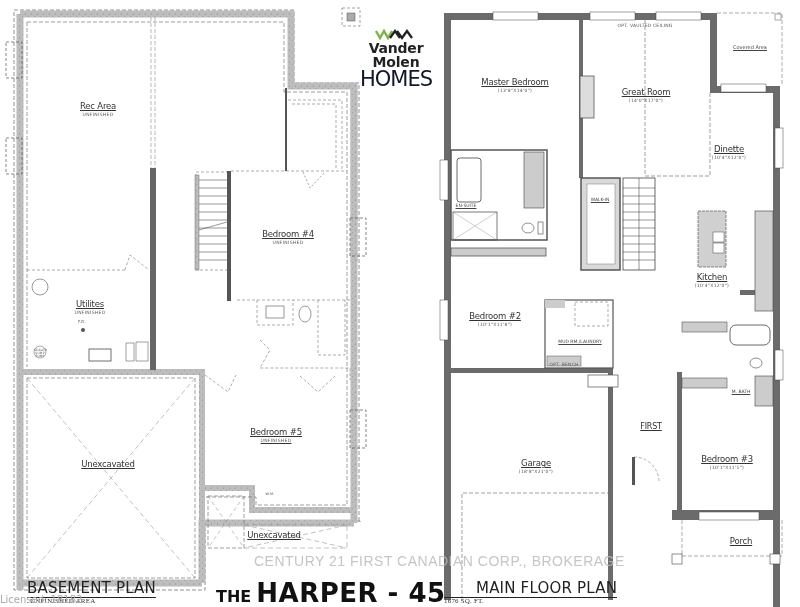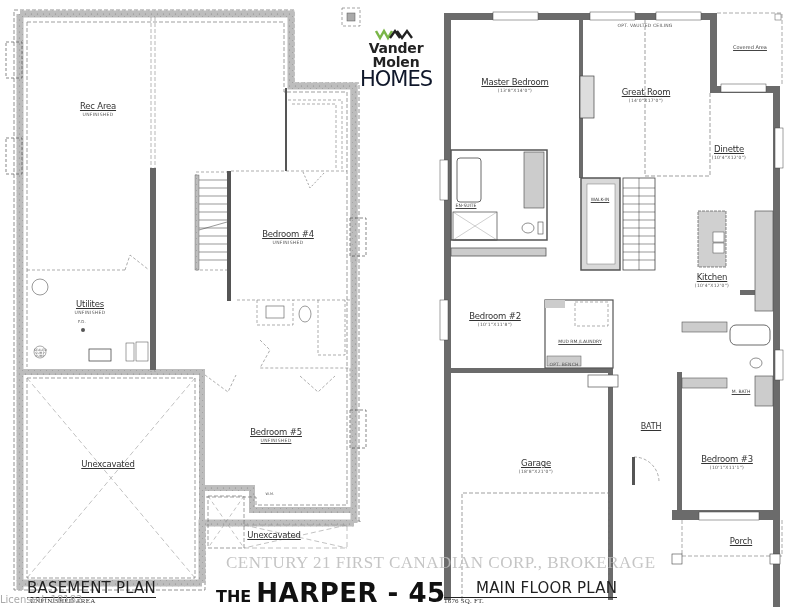--- a/index.html
+++ b/index.html
@@ -11,21 +11,21 @@
   .tiny { font-size:4.5px; color:#444; text-decoration:underline; }
   .note { font-size:5px; color:#555; letter-spacing:0.2px; }
   .plan-title { position:absolute; font-size:15px; color:#222; letter-spacing:0.2px; line-height:1; border-bottom:1px solid #222; padding-bottom:1px; }
   .plan-sub { position:absolute; font-size:7px; color:#333; line-height:1; letter-spacing:0.2px;font-family:Liberation Serif, serif; }
   .harper { position:absolute; left:216px; top:580px; line-height:1; color:#111; white-space:nowrap; }
   .harper .the { font-size:16px; font-weight:bold; font-family:"DejaVu Sans", sans-serif; }
   .harper .name { font-size:26px; font-weight:bold; font-family:"DejaVu Sans", sans-serif; letter-spacing:0.5px; }
   .logo { position:absolute; left:356px; top:26px; width:80px; text-align:center; }
   .logo .brand { font-size:14px; font-weight:bold; color:#222; letter-spacing:-0.2px; line-height:1; }
   .logo .homes { font-size:21px; color:#0f172a; font-weight:normal; letter-spacing:-1px; line-height:1; font-family:"DejaVu Sans", sans-serif; }
-  .watermark { position:absolute; left:226px; top:553px; font-size:17px; color:#bbb; font-family:Liberation Serif, serif; letter-spacing:0.5px; white-space:nowrap; opacity:0.85; }
+  .watermark { position:absolute; left:254px; top:553px; font-size:14px; color:#bbb; font-family:Liberation Sans, sans-serif; letter-spacing:0.5px; white-space:nowrap; opacity:0.85; }
   .license { position:absolute; left:0; top:594px; font-size:10px; color:#aaa; white-space:nowrap; }
 </style>
 </head>
 <body>
 
 <svg class="plan" width="800" height="607" viewBox="0 0 800 607">
   <defs>
     <pattern id="conc" width="6" height="6" patternUnits="userSpaceOnUse">
       <rect width="6" height="6" fill="#bdbdbd"></rect>
       <circle cx="1.5" cy="2" r="0.6" fill="#888"></circle>
@@ -249,21 +249,21 @@
 </div>
 <div class="lbl" style="left:495px; top:312px;">
   <div class="room">Bedroom #2</div>
   <div class="sub">(10'1"X11'8")</div>
 </div>
 <div class="lbl" style="left:536px; top:459px;">
   <div class="room">Garage</div>
   <div class="sub">(18'8"X21'0")</div>
 </div>
 <div class="lbl" style="left:651px; top:423px;">
-  <div class="room" style="font-size:8px;">BATH</div>
+  <div class="room" style="font-size:8px;">FIRST</div>
 </div>
 <div class="lbl" style="left:727px; top:455px;">
   <div class="room">Bedroom #3</div>
   <div class="sub">(10'1"X11'1")</div>
 </div>
 <div class="lbl" style="left:727px; top:537px;padding-left:28px;">
   <div class="room">Porch</div>
 </div>
 <div class="lbl tiny" style="left:466px; top:204px;">EN-SUITE</div>
 <div class="lbl tiny" style="left:600px; top:198px;">WALK-IN</div>

